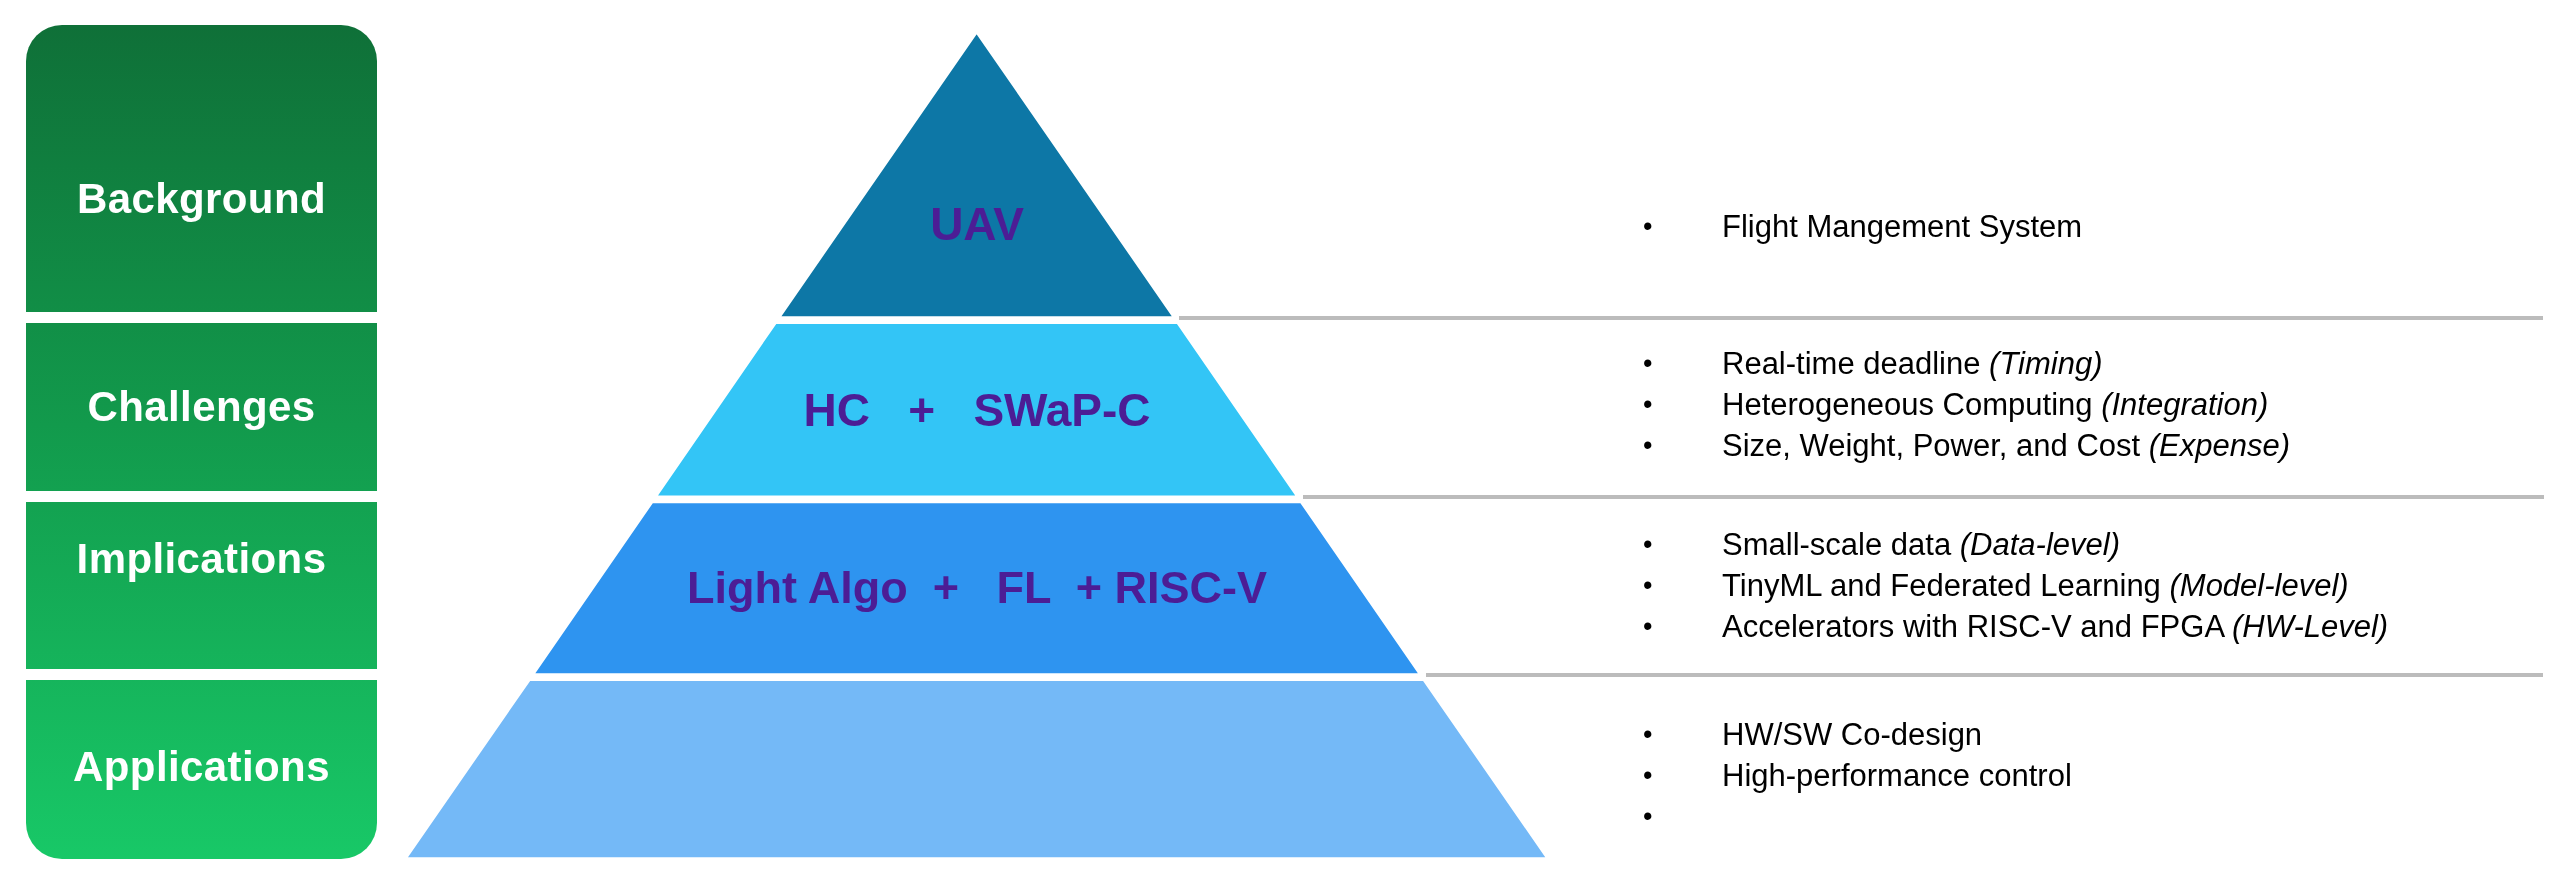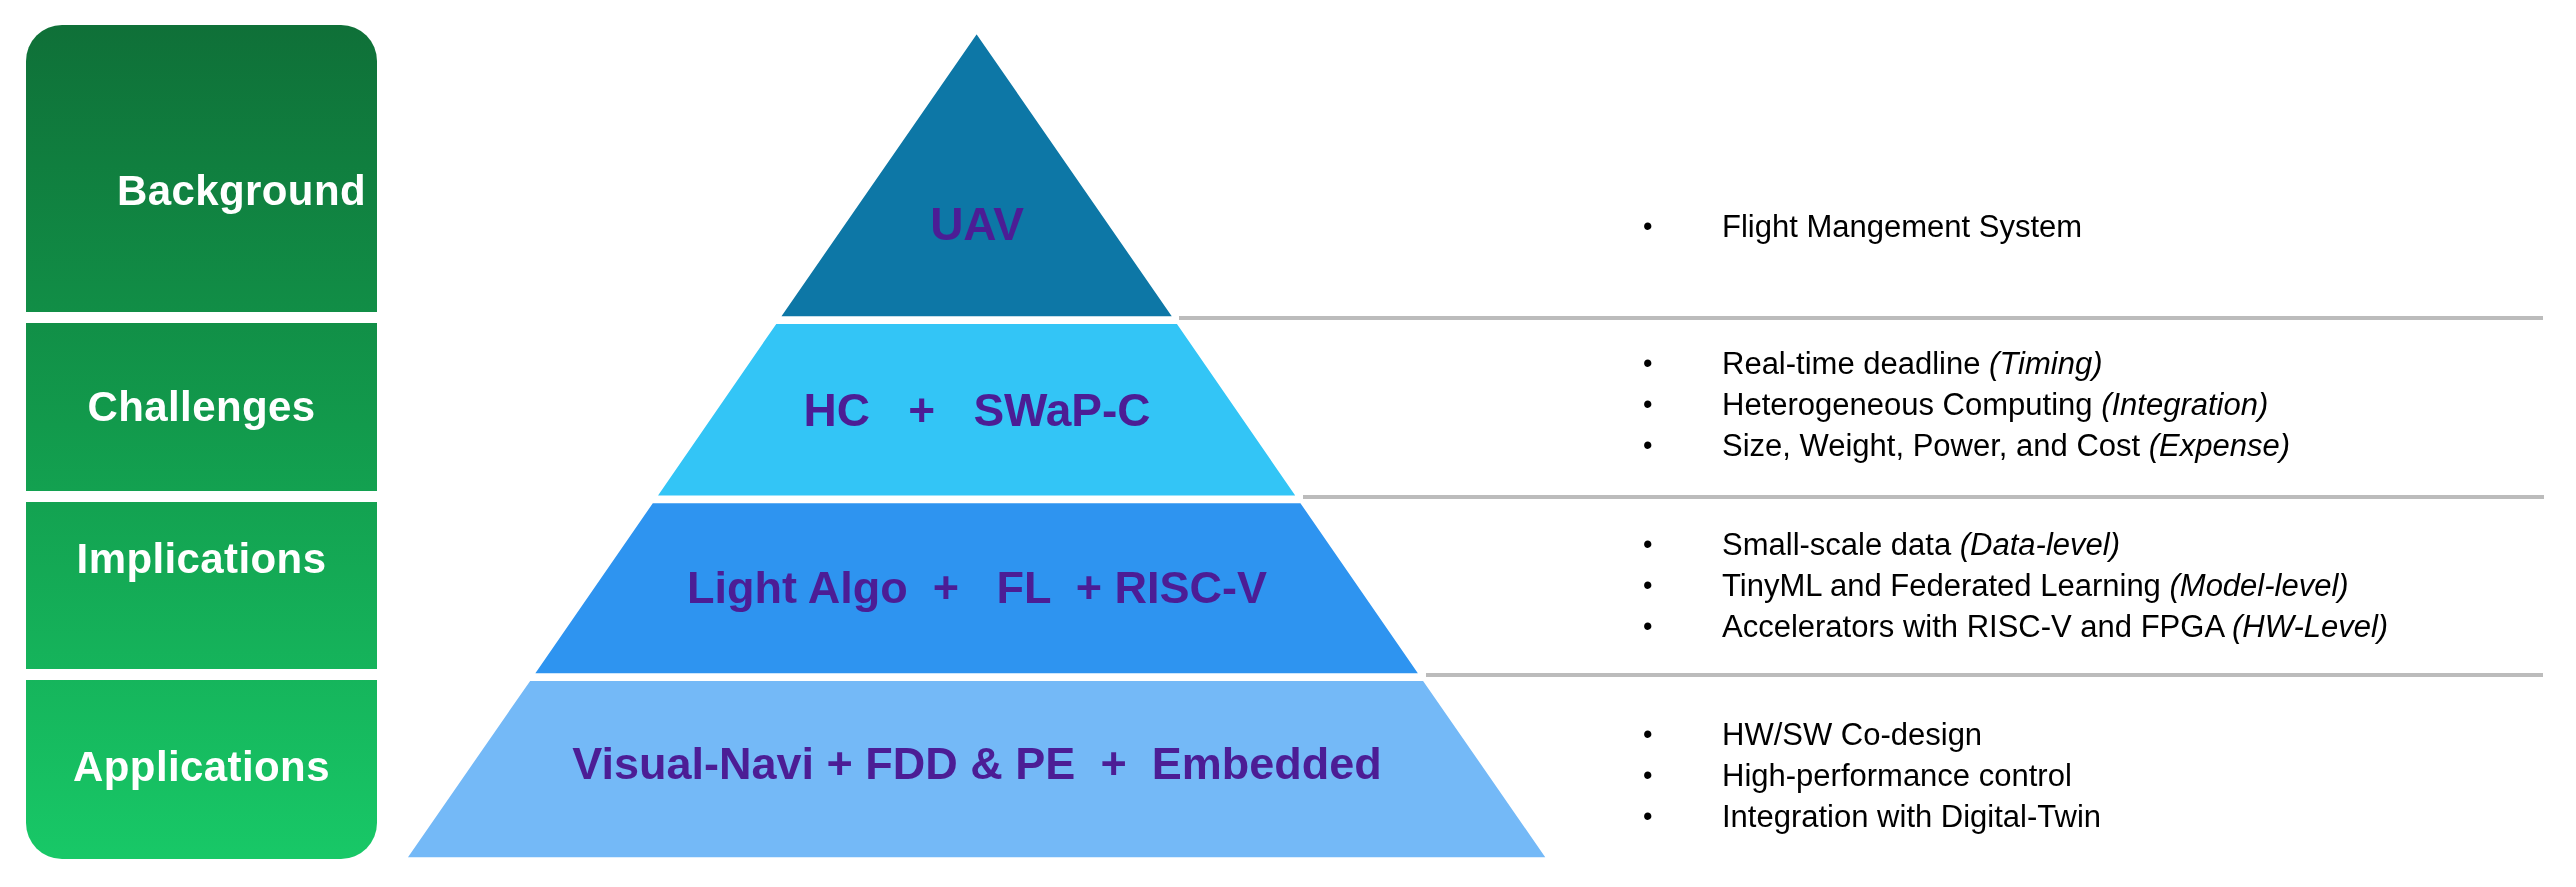--- a/index.html
+++ b/index.html
@@ -40,40 +40,39 @@
   .bullet-dot{width:79px;flex:0 0 79px;font-size:27px;}
   .b-text{white-space:pre-wrap;}
   .b-italic{font-style:italic;white-space:pre-wrap;}
 </style>
 </head>
 <body>
 
 <div class="stage">
 
   <div class="rail">
-    <div class="rail-label" style="top:166px;padding-left:40px;">Background</div>
+    <div class="rail-label" style="top:174px;">Background</div>
     <div class="rail-divider" style="top:287px;"></div>
     <div class="rail-label" style="top:382px;">Challenges</div>
     <div class="rail-divider" style="top:466px;"></div>
     <div class="rail-label" style="top:534px;">Implications</div>
     <div class="rail-divider" style="top:644px;"></div>
     <div class="rail-label" style="top:742px;">Applications</div>
   </div>
 
   <svg class="pyramid-svg" width="2576" height="888" viewBox="0 0 3276 1129">
     <polygon points="1242,40 990,404 1494,404" stroke="#ffffff" stroke-width="4" fill="#0d77a6"></polygon>
     <polygon points="986,410 1498,410 1651,632 833,632" stroke="#ffffff" stroke-width="4" fill="#33c5f6"></polygon>
     <polygon points="829,638 1655,638 1807,858 677,858" stroke="#ffffff" stroke-width="4" fill="#2e94f0"></polygon>
     <polygon points="673,864 1811,864 1969,1092 515,1092" stroke="#ffffff" stroke-width="4" fill="#74b9f7"></polygon>
   </svg>
 
   <div class="tier-label" style="top:224px;font-size:46px;">UAV</div>
   <div class="tier-label" style="top:588px;font-size:45px;">Light Algo  +   FL  + RISC-V</div>
   <div class="tier-label" style="top:410px;font-size:46px;">HC   +   SWaP-C</div>
-  <div class="tier-label" style="top:764px;font-size:45px;">Visual-Navi + FDD &amp; PE  +  Embedded</div>
 
   <div class="hline" style="top:316px;left:1179px;width:1364px;"></div>
   <div class="hline" style="top:495px;left:1303px;width:1241px;"></div>
   <div class="hline" style="top:673px;left:1426px;width:1117px;"></div>
 
   <div class="note-block" style="top:206px;">
     <ul>
       <li>
         <span class="bullet-dot">•</span>
         <span><span class="b-text">Flight Mangement System</span><span class="b-italic"></span></span>
@@ -120,19 +119,18 @@
       <li>
         <span class="bullet-dot">•</span>
         <span><span class="b-text">HW/SW Co-design</span><span class="b-italic"></span></span>
       </li>
       <li>
         <span class="bullet-dot">•</span>
         <span><span class="b-text">High-performance control</span><span class="b-italic"></span></span>
       </li>
       <li>
         <span class="bullet-dot">•</span>
-        <span><span class="b-text">Integration with Digital-Twin</span><span class="b-italic"></span></span>
       </li>
     </ul>
   </div>
 
 </div>
 
 
 </body></html>

